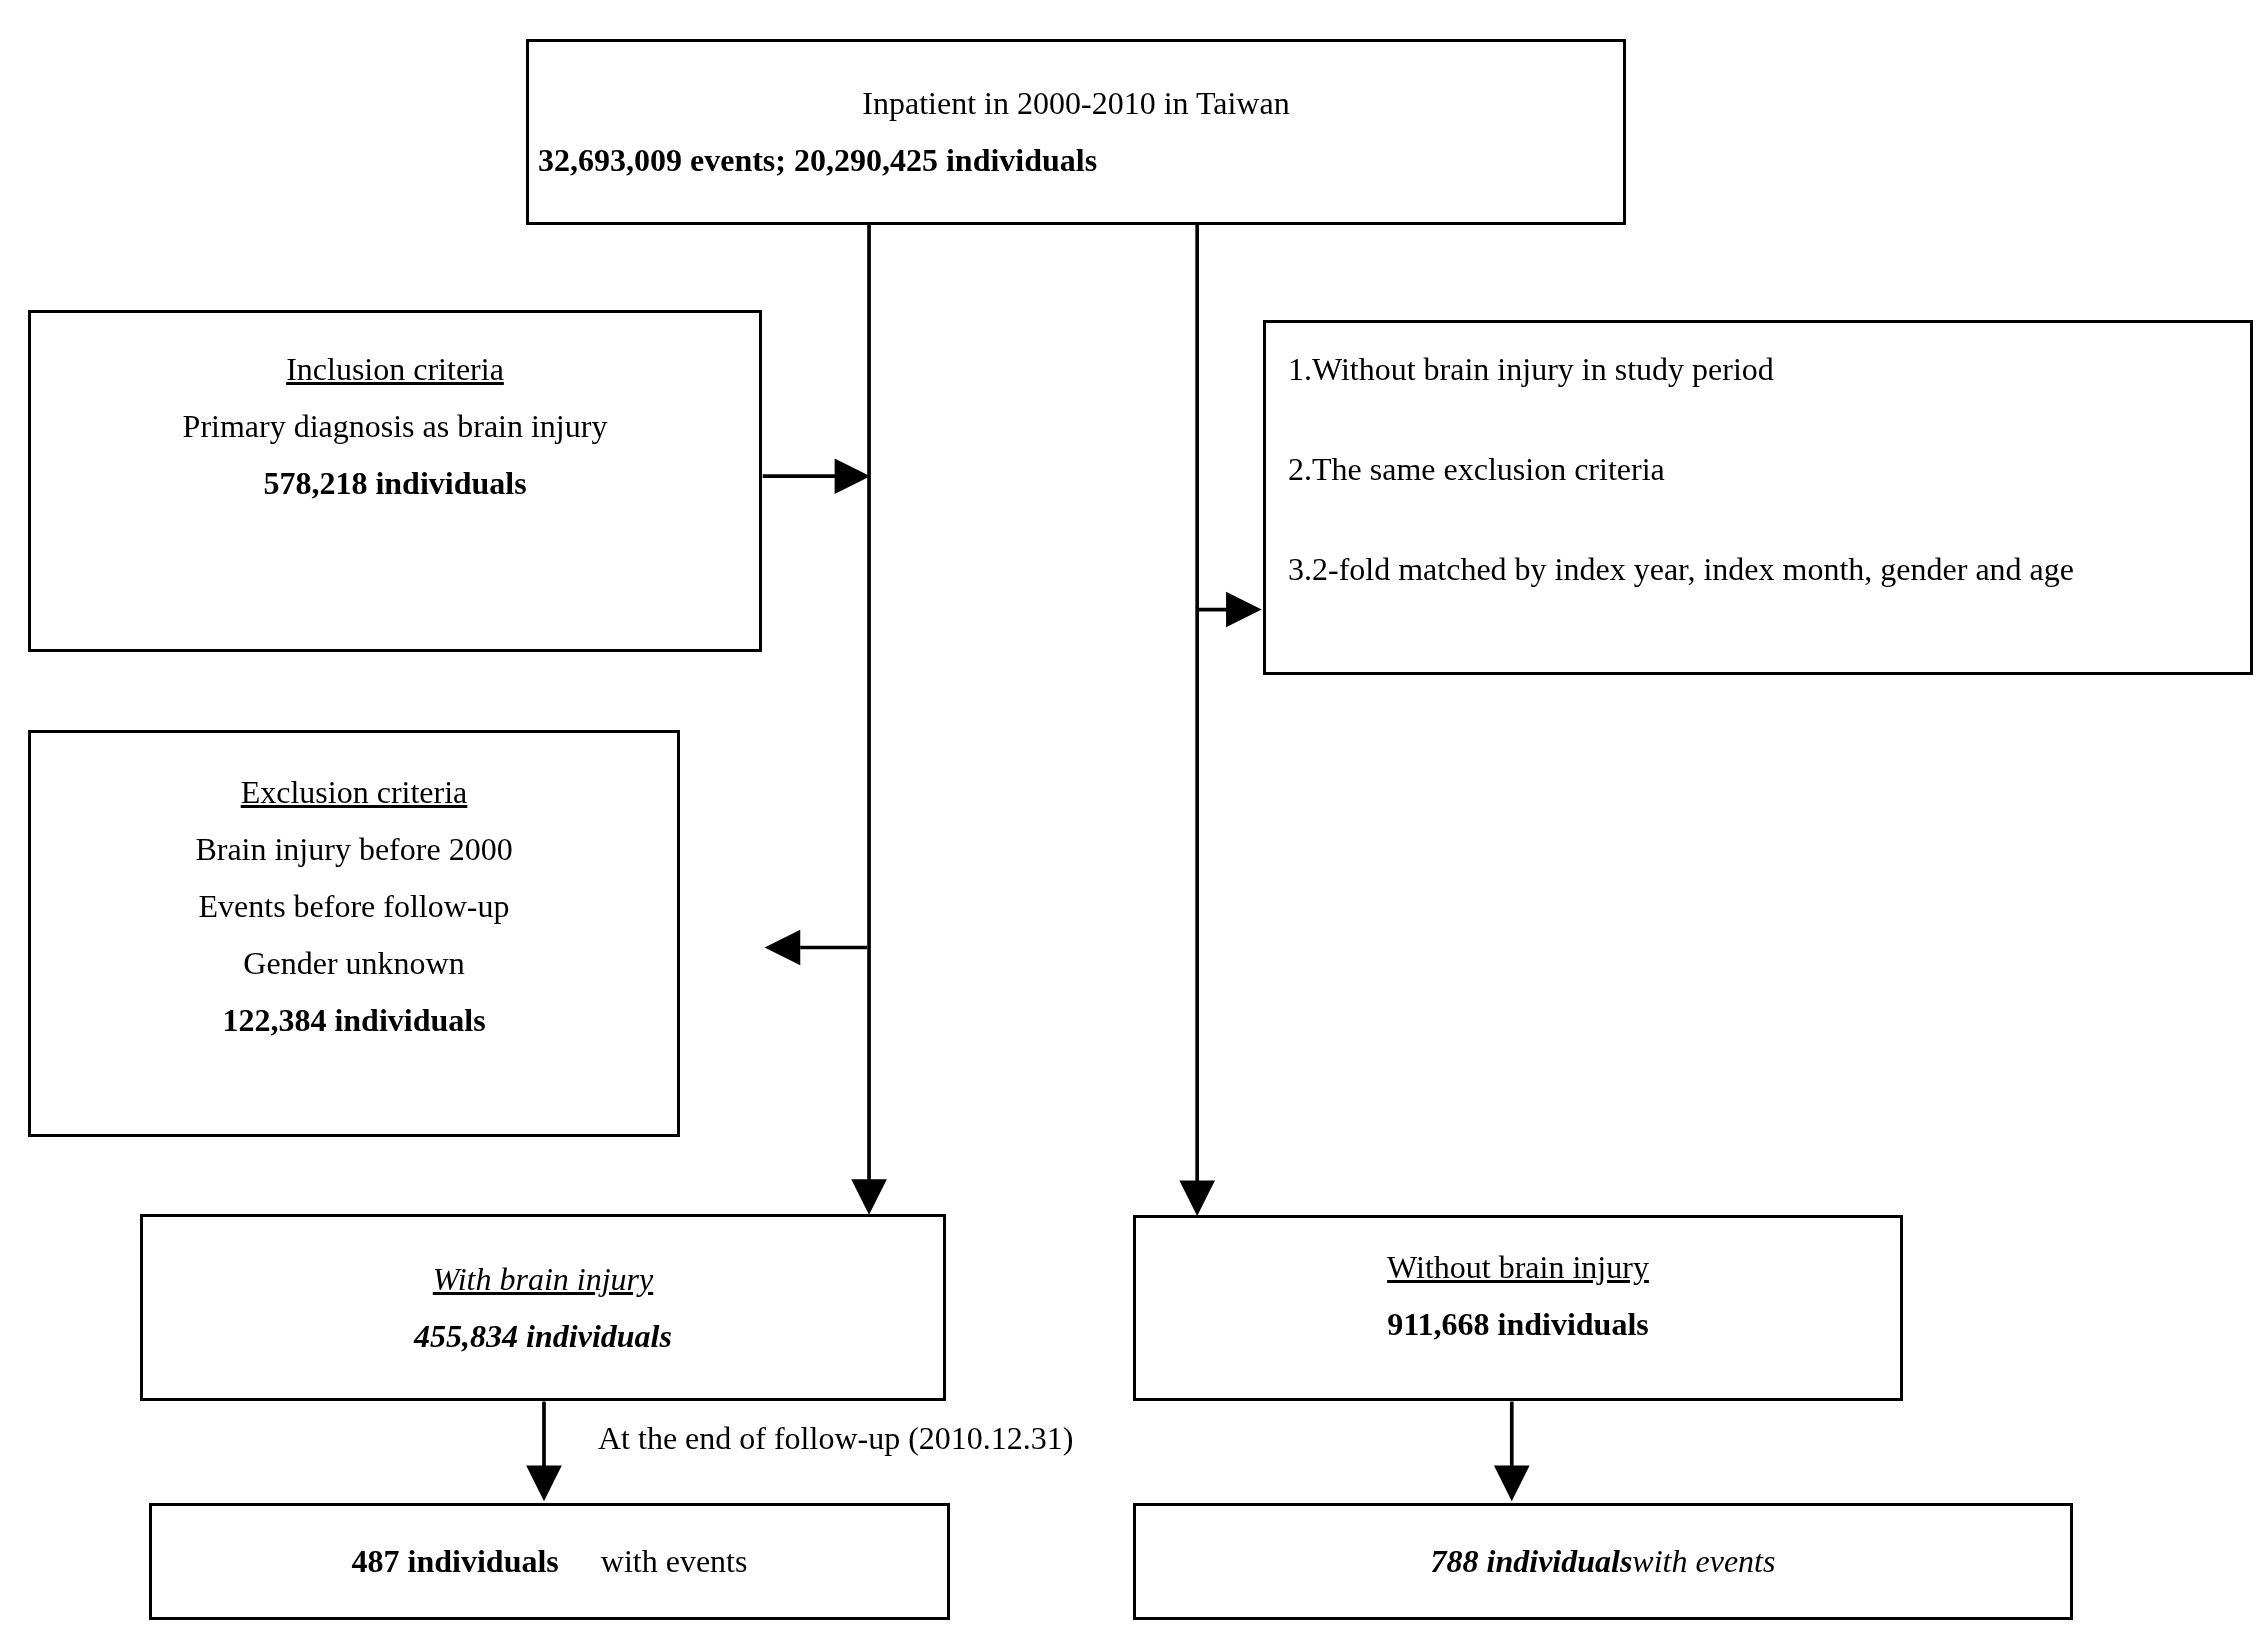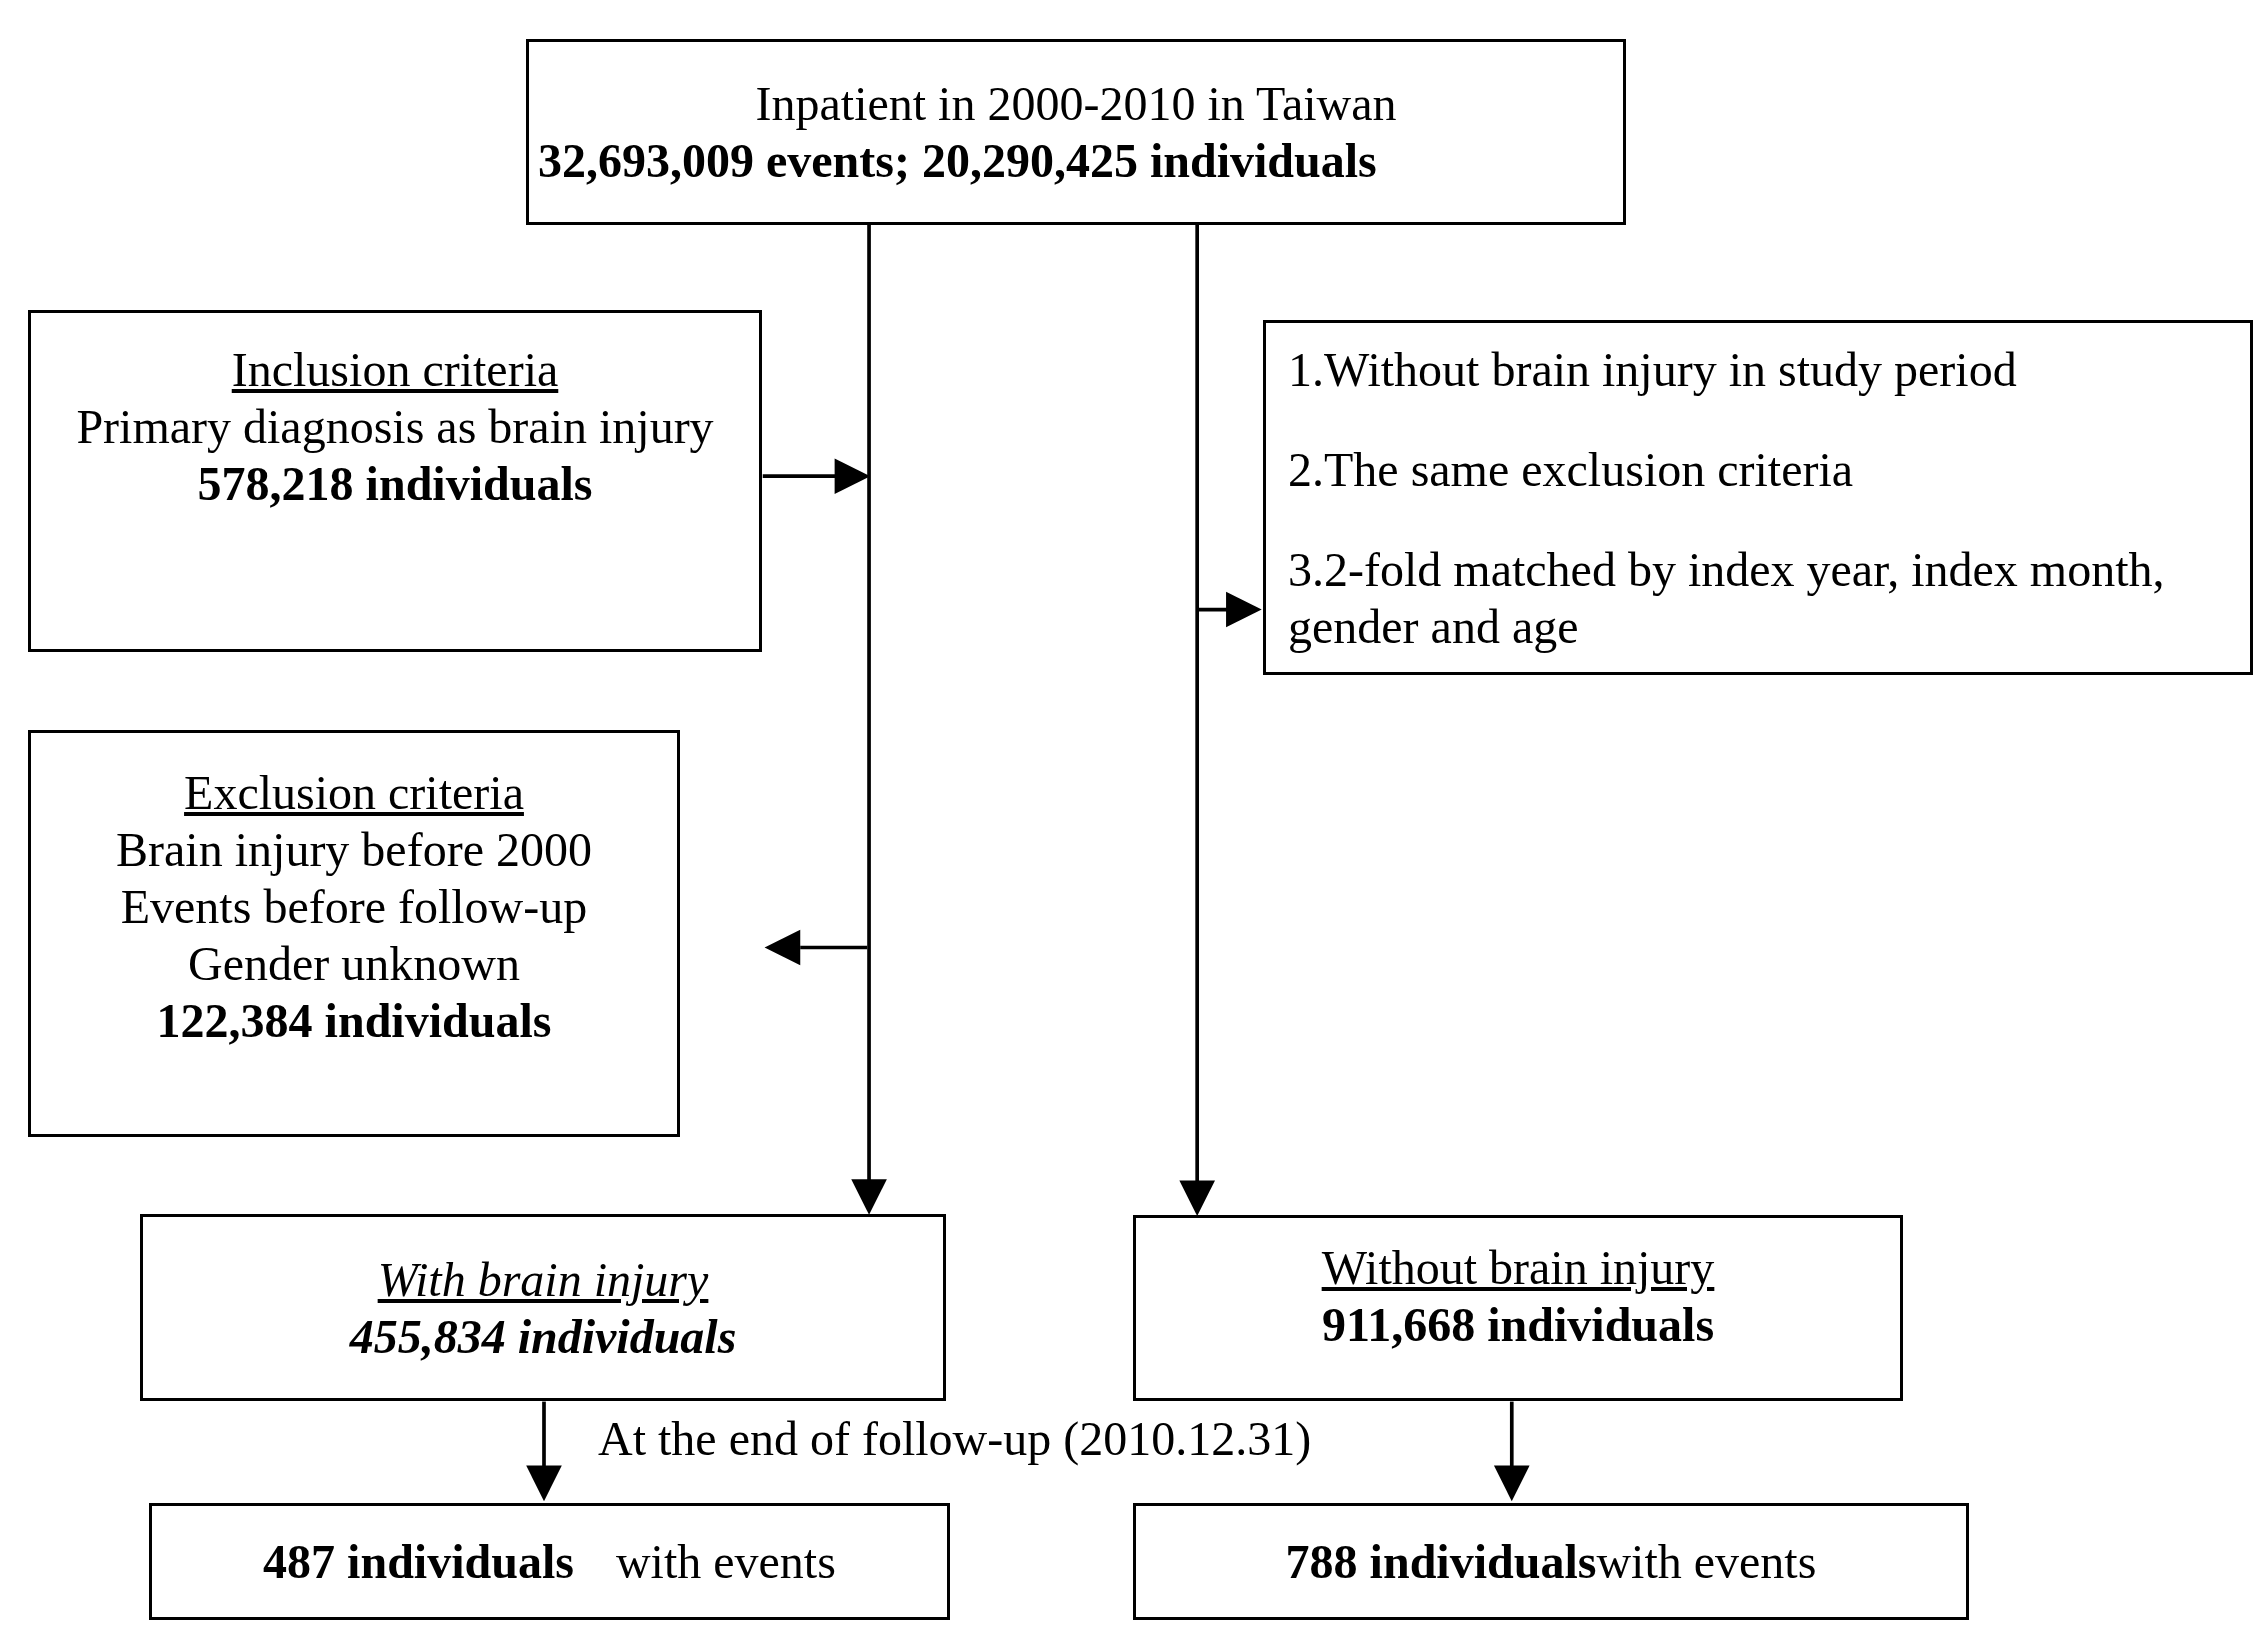--- a/index.html
+++ b/index.html
@@ -2,21 +2,21 @@
 <html style="font-size:9.8px"><head>
 <meta charset="utf-8">
 <style>
   html, body { margin: 0; padding: 0; background: #ffffff; }
   .fig {
     position: relative;
     width: 2261px;
     height: 1640px;
     background: #ffffff;
     font-family: "Liberation Serif", serif;
-    font-size: 48px;
+    font-size: 32px;
     line-height: 57px;
     color: #000000;
     overflow: hidden;
   }
   .box {
     position: absolute;
     box-sizing: border-box;
     border: 3.7px solid #000000;
     background: #ffffff;
     text-align: center;
@@ -40,21 +40,21 @@
 
   .exclusion-box { left: 28px;  top: 730px; width: 652px; height: 407px; padding-top: 31px; }
 
   .with-box    { left: 140px;  top: 1214px; width: 806px; height: 187px; padding-top: 34px; font-style: italic; }
   .without-box { left: 1133px; top: 1215px; width: 770px; height: 186px; padding-top: 21px; }
 
   .events-box {
     display: flex; justify-content: center; align-items: center; white-space: nowrap;
   }
   .with-events-box    { left: 149px;  top: 1503px; width: 801px; height: 117px; gap: 42px; }
-  .without-events-box { left: 1133px; top: 1503px; width: 836px; height: 117px; }
+  .without-events-box { left: 1133px; top: 1503px; width: 940px; height: 117px; font-style: italic; }
 
   .followup-note {
     position: absolute; left: 598px; top: 1410px; white-space: nowrap;
   }
 
   .connector-line { stroke: #000000; stroke-width: 6; }
   .arrow-head { fill: #000000; stroke: none; }
 </style>
 </head>
 <body>

